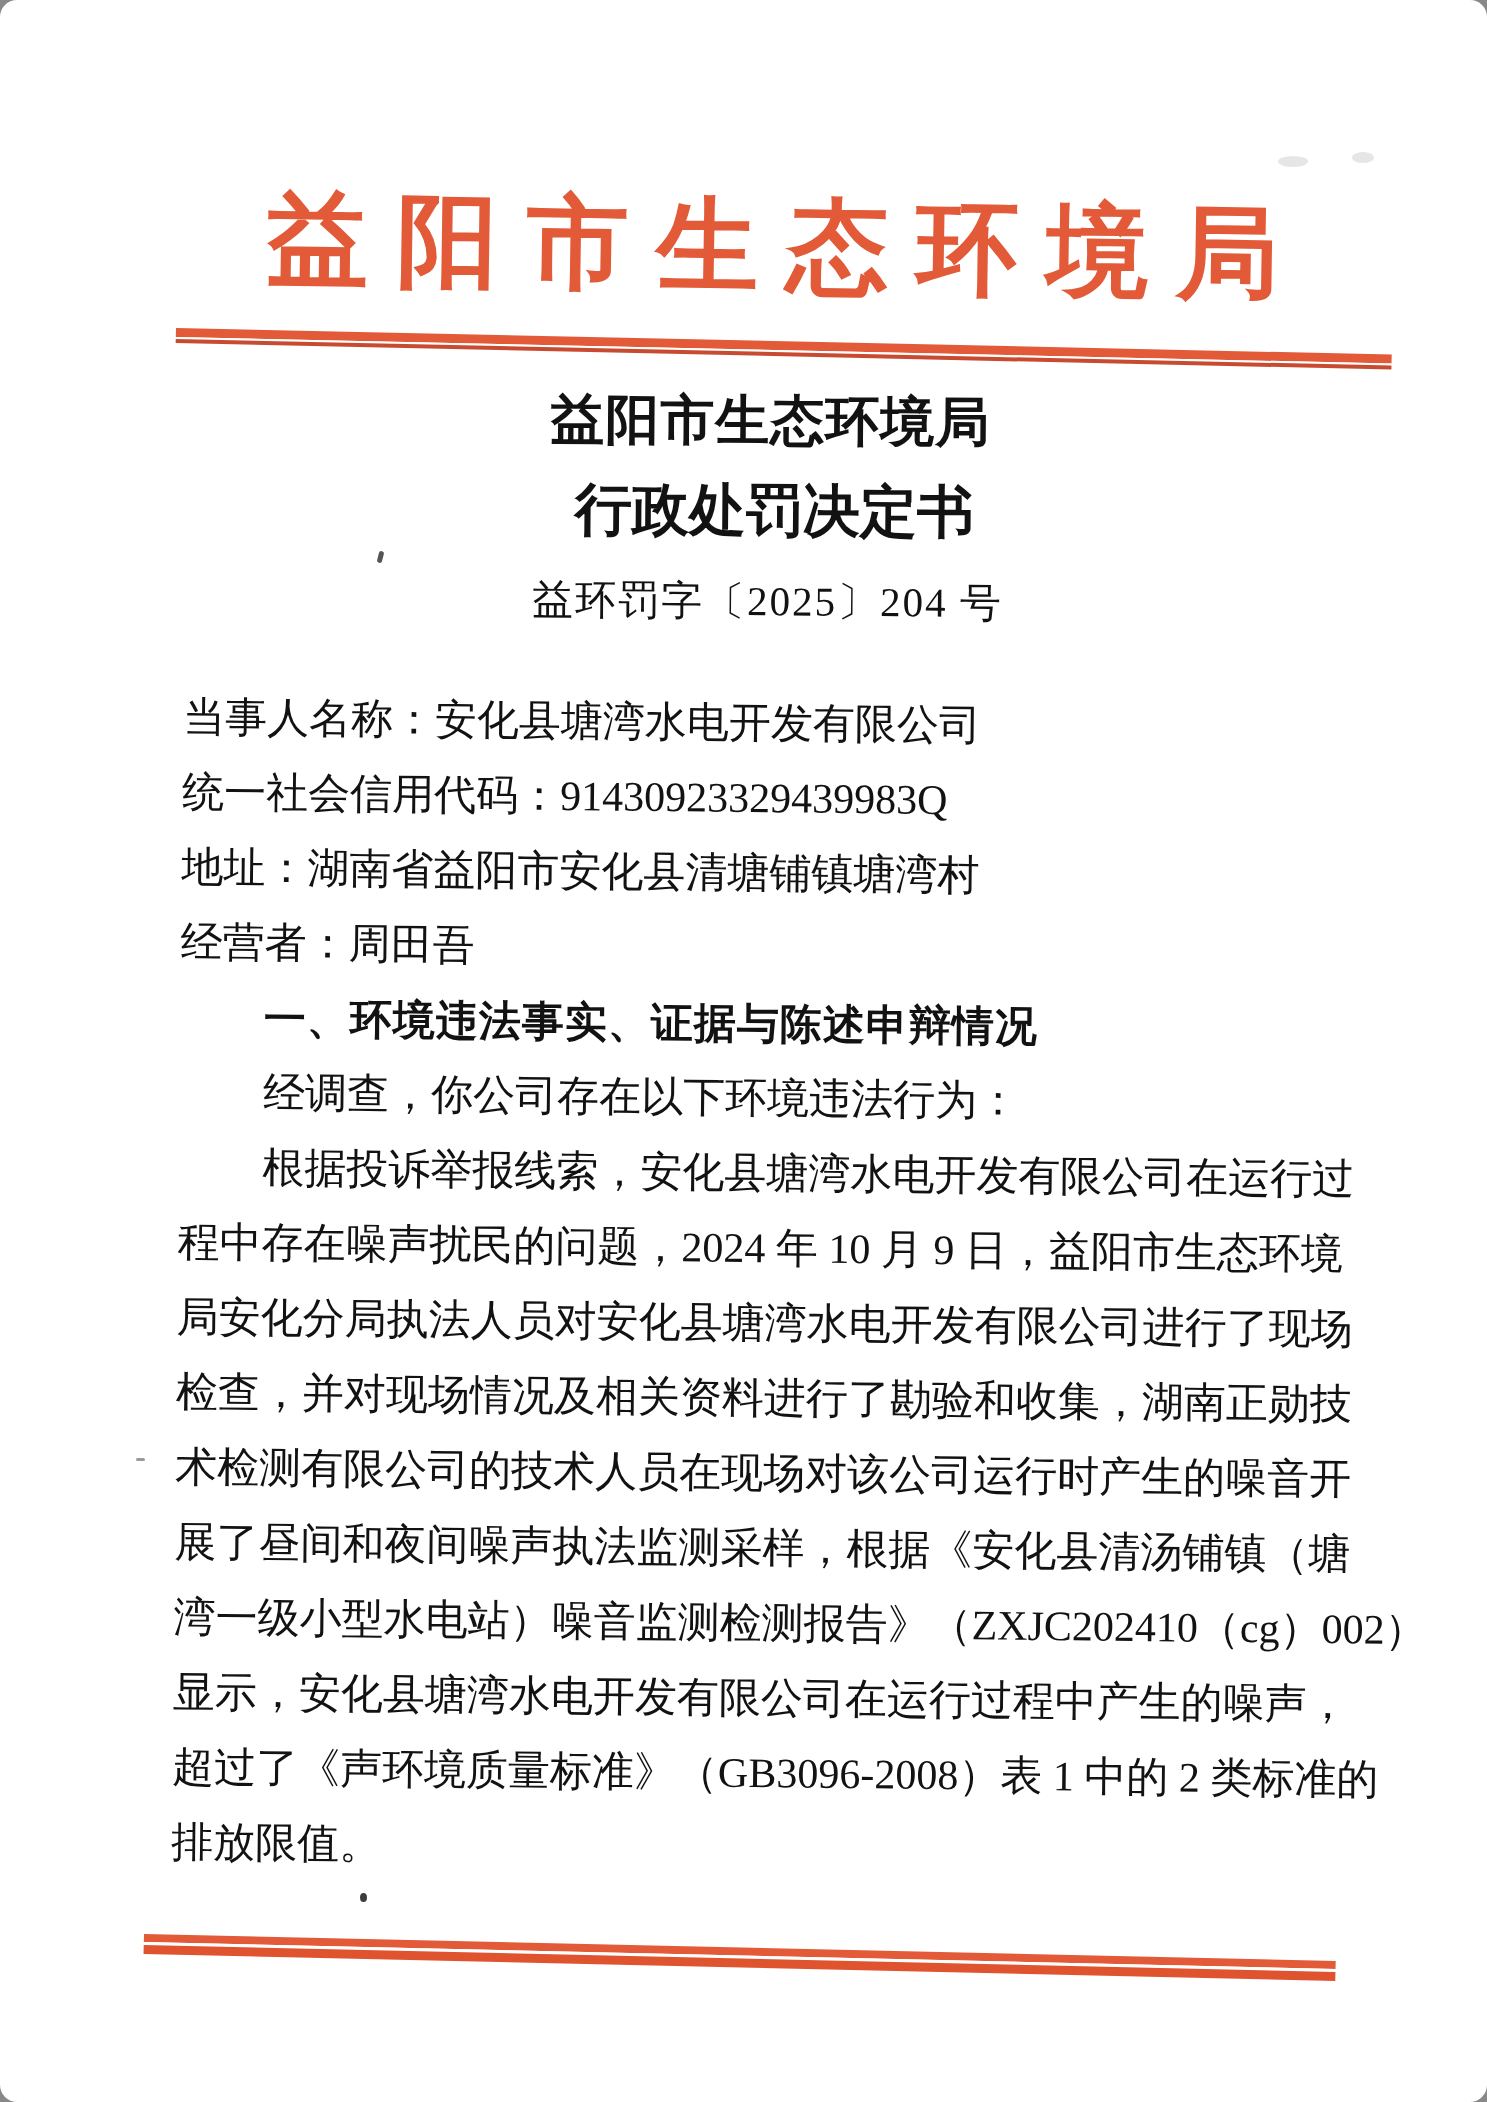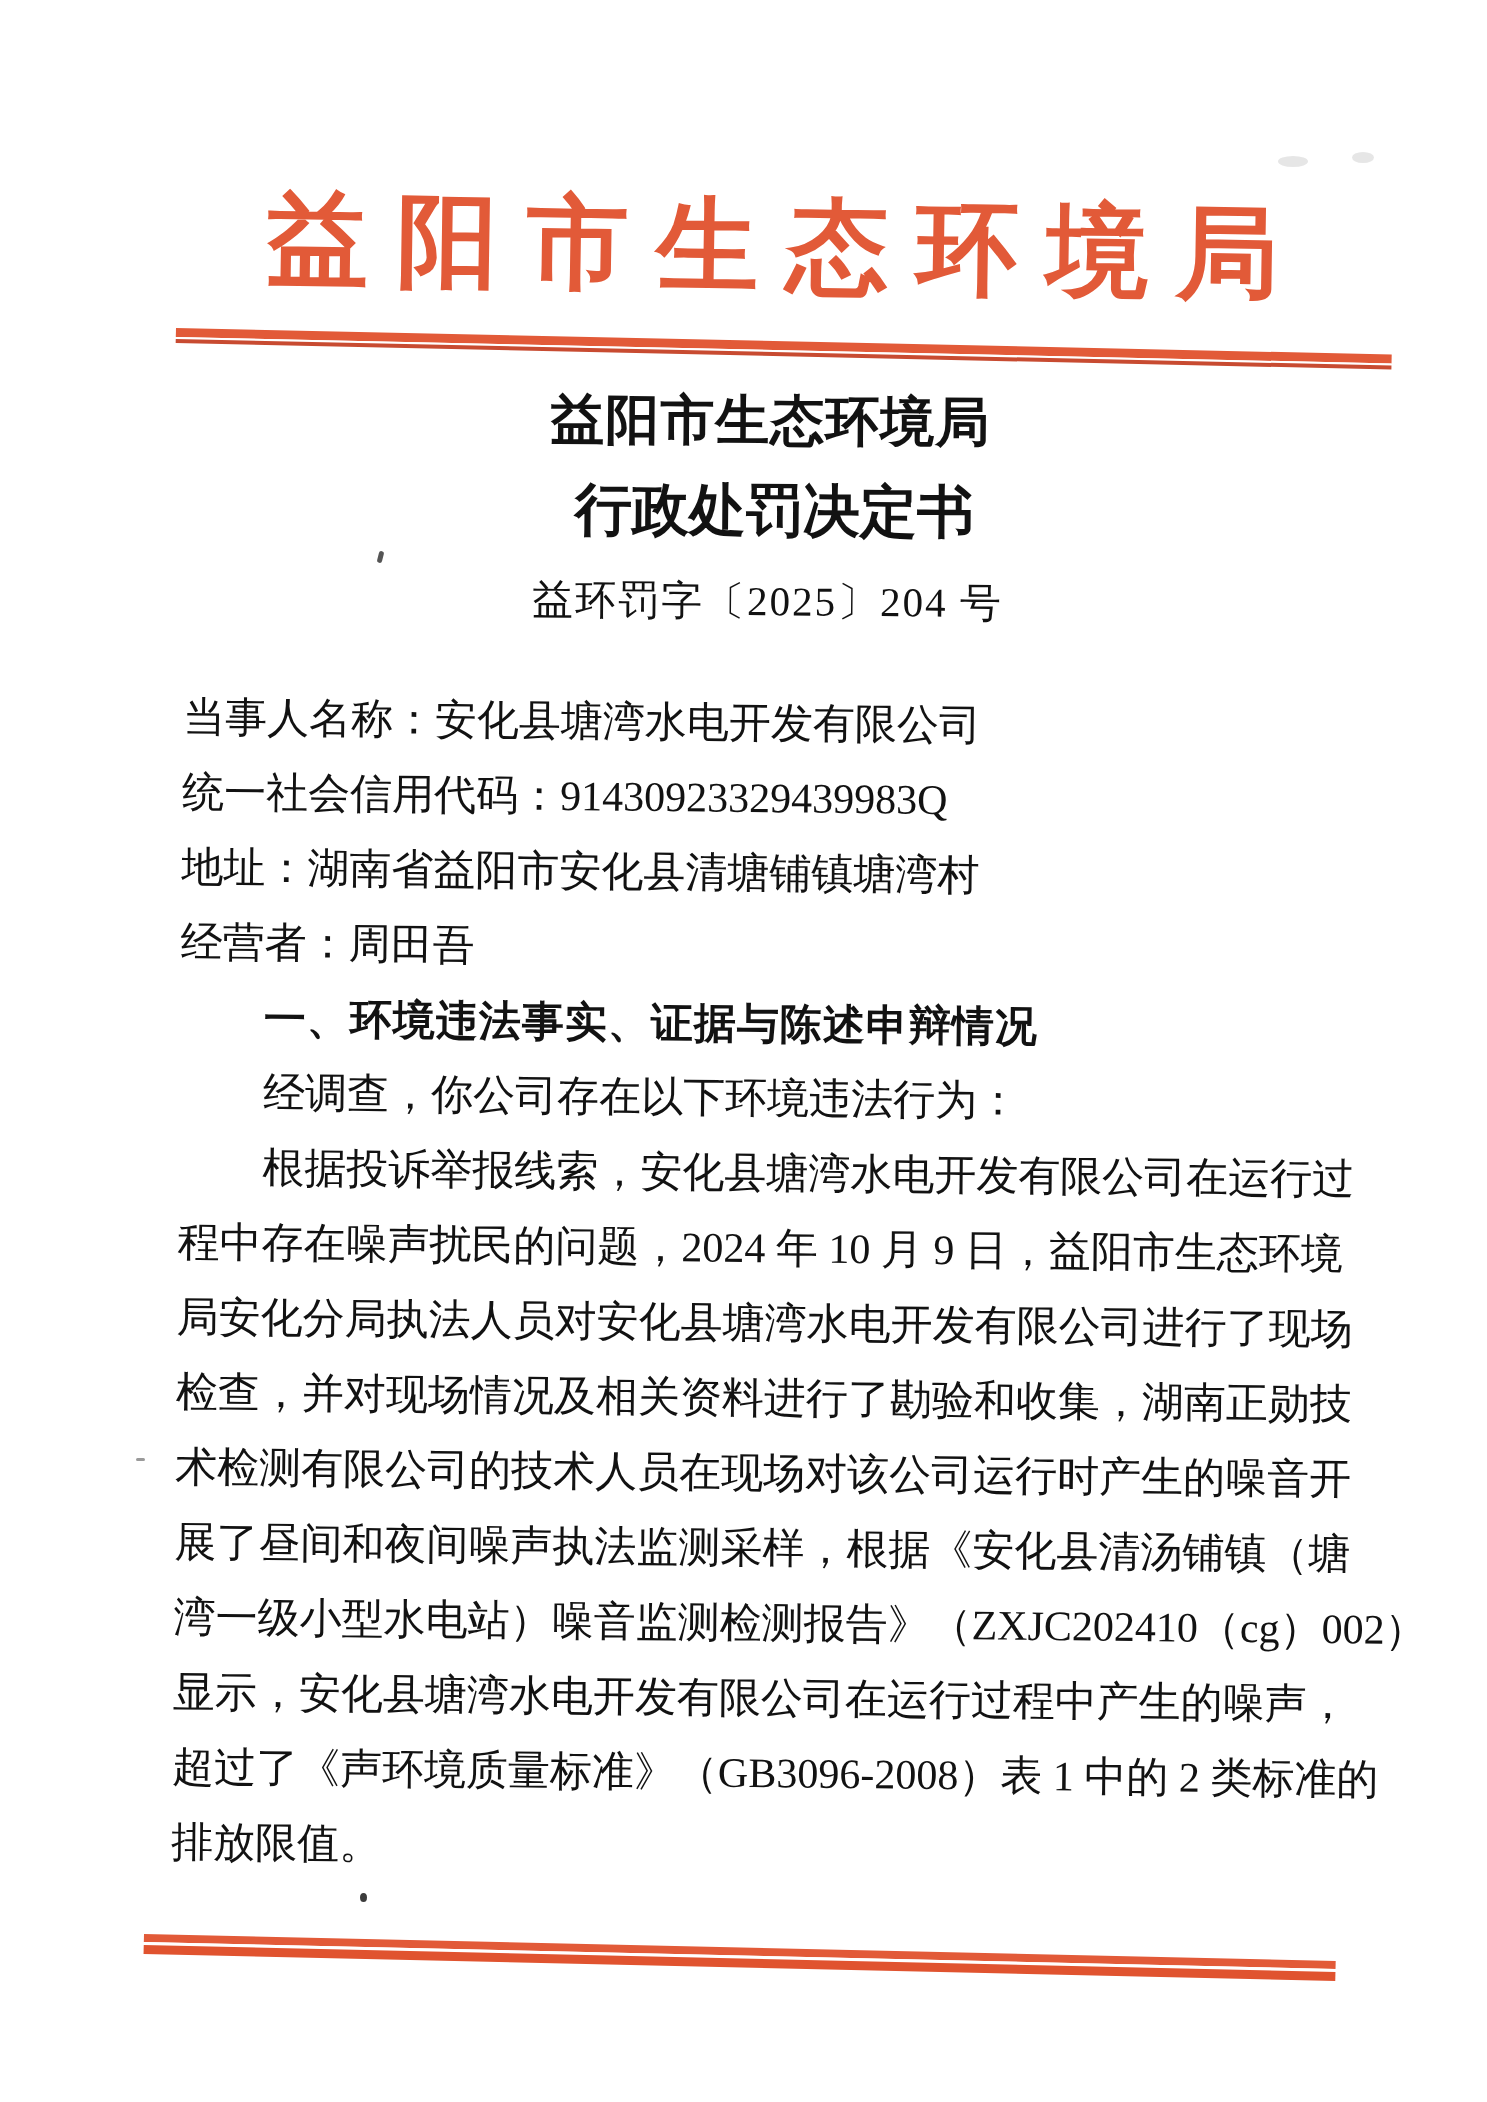--- a/index.html
+++ b/index.html
@@ -4,20 +4,21 @@
 <style>
   html,body{margin:0;padding:0;background:#888;}
   .page{
     position:relative;
     width:1487px;height:2102px;
     margin:0 auto;
     background:#ffffff;
     overflow:hidden;
     font-family:"Liberation Serif","DejaVu Serif",serif;
     color:#121212;
+    border-radius:17px;
   }
   
   .letterhead{
     position:absolute;left:0;top:196px;width:100%;
     text-align:center;
     font-size:102px;line-height:1;font-weight:700;
     letter-spacing:28px;padding-left:86px;box-sizing:border-box;
     color:#E25A38;
     transform:rotate(0.9deg);
     white-space:nowrap;

